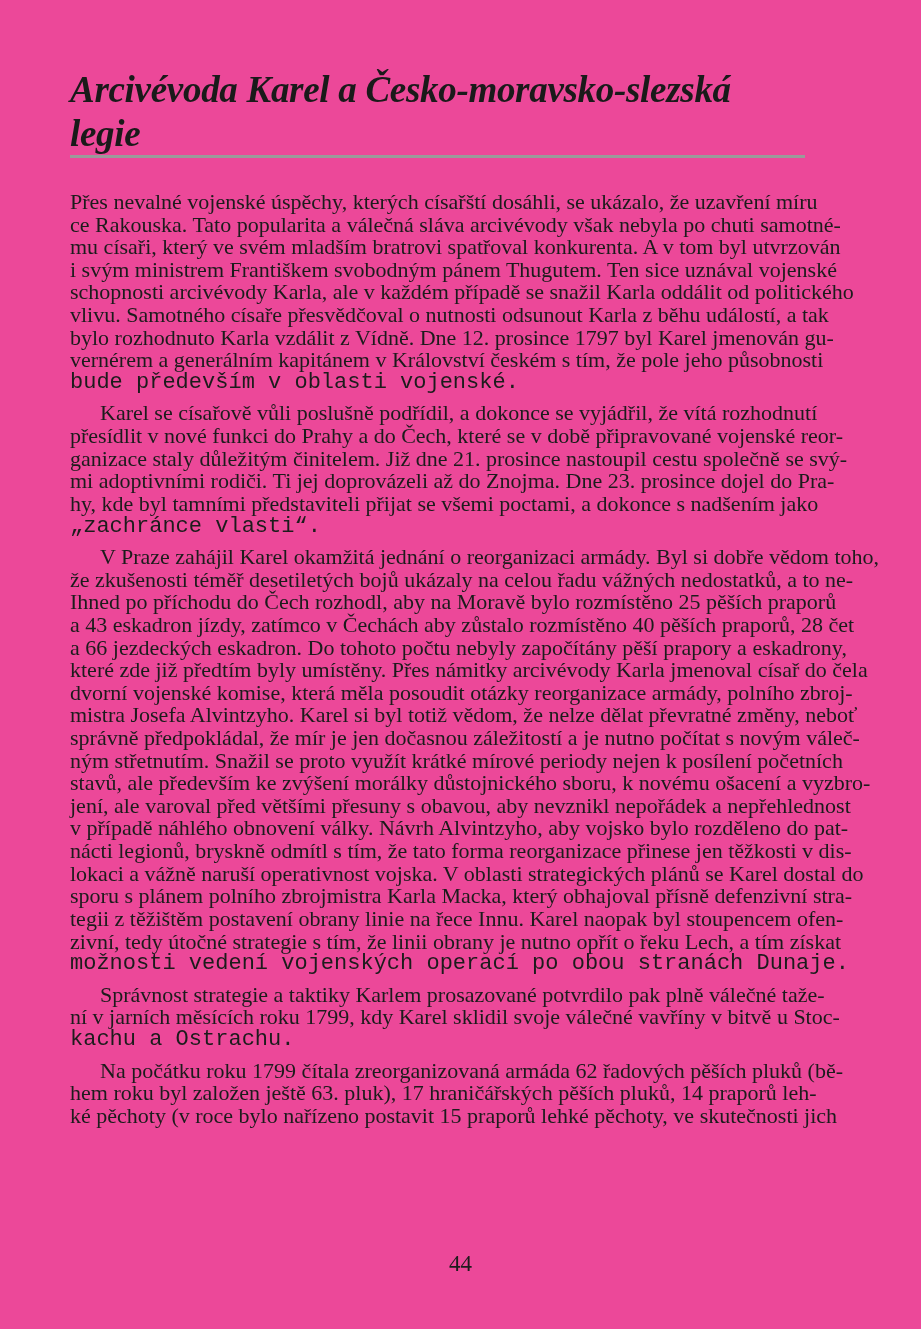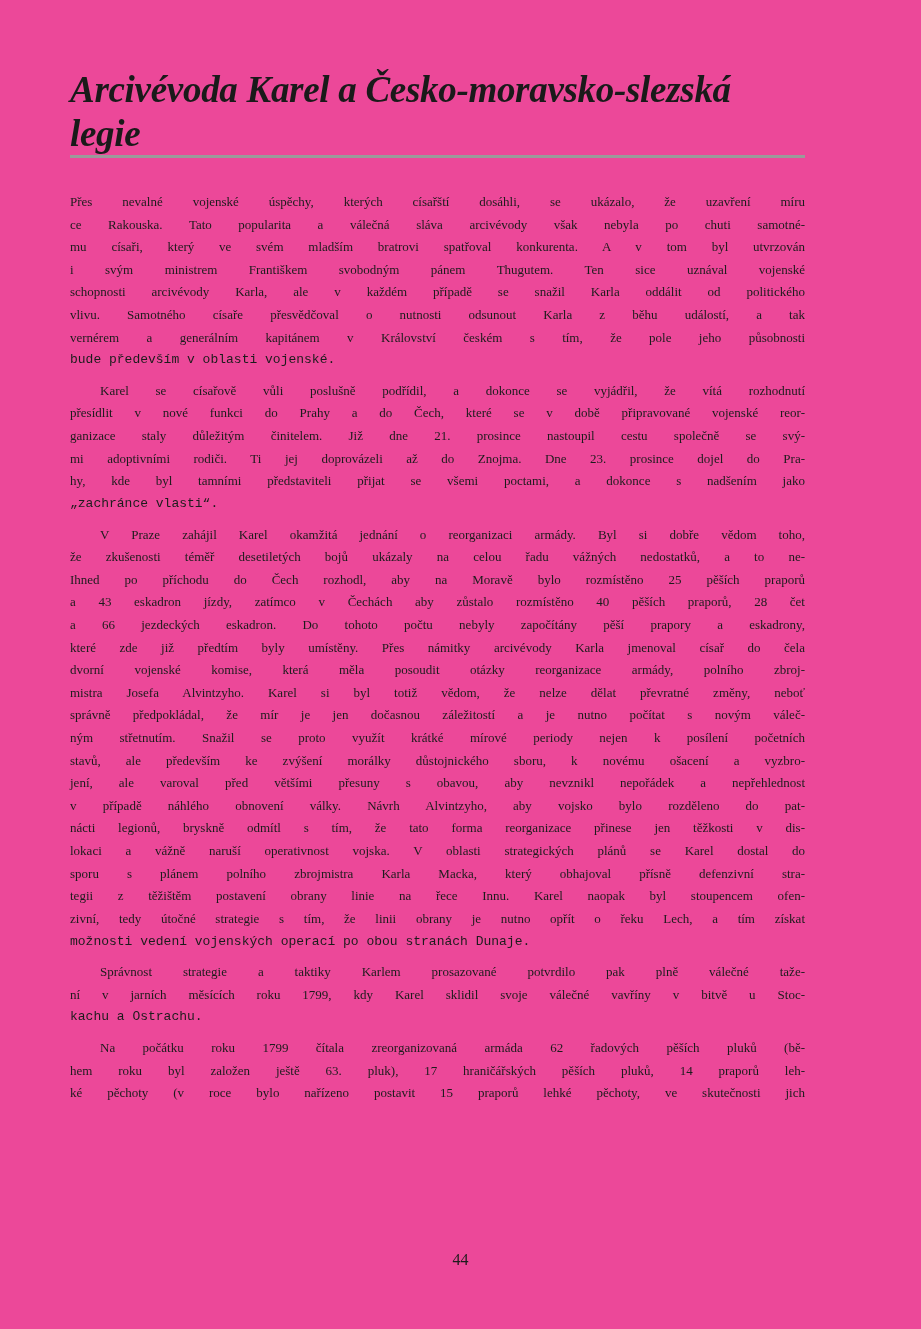--- a/index.html
+++ b/index.html
@@ -13,49 +13,50 @@
     letter-spacing: -0.3px;
     margin: 0;
   }
   .rule {
     position: absolute; left: 70px; top: 155px; width: 735px; height: 3px;
     background: #9a9a9a;
   }
   .body {
     position: absolute; left: 70px; top: 191px; width: 735px;
     font-family: "Liberation Serif", "DejaVu Serif", serif;
-    font-size: 13px; line-height: 22.62px; color: #1c1c1c;
+    font-size: 22px; line-height: 22.62px; color: #1c1c1c;
   }
   .line { display: block; white-space: nowrap; text-align: justify; text-align-last: justify; height: 22.62px; }
   .line.last { text-align-last: left; font-family: Liberation Mono, monospace; }
   .line.indent { padding-left: 30px; margin-top: 8px; }
   .page-number {
     position: absolute; left: 0; width: 921px; top: 1251px; text-align: center;
     font-family: "Liberation Serif", "DejaVu Serif", serif;
-    font-size: 16px; color: #1c1c1c;
+    font-size: 23px; color: #1c1c1c;
   }
 </style>
 </head>
 <body>
 
 <div class="page">
   <h1 class="title">
     <span class="tline" style="display:block">Arcivévoda Karel a Česko-moravsko-slezská</span>
     <span class="tline" style="display:block">legie</span>
   </h1>
   <div class="rule"></div>
 
   <div class="body" id="body">
       <div>
         <span class="line">Přes nevalné vojenské úspěchy, kterých císařští dosáhli, se ukázalo, že uzavření míru</span>
         <span class="line">ce Rakouska. Tato popularita a válečná sláva arcivévody však nebyla po chuti samotné-</span>
         <span class="line">mu císaři, který ve svém mladším bratrovi spatřoval konkurenta. A v tom byl utvrzován</span>
         <span class="line">i svým ministrem Františkem svobodným pánem Thugutem. Ten sice uznával vojenské</span>
         <span class="line">schopnosti arcivévody Karla, ale v každém případě se snažil Karla oddálit od politického</span>
         <span class="line">vlivu. Samotného císaře přesvědčoval o nutnosti odsunout Karla z běhu událostí, a tak</span>
+        <span class="line">bylo rozhodnuto Karla vzdálit z Vídně. Dne 12. prosince 1797 byl Karel jmenován gu-</span>
         <span class="line">vernérem a generálním kapitánem v Království českém s tím, že pole jeho působnosti</span>
         <span class="line last">bude především v oblasti vojenské.</span>
       </div>
       <div>
         <span class="line indent">Karel se císařově vůli poslušně podřídil, a dokonce se vyjádřil, že vítá rozhodnutí</span>
         <span class="line">přesídlit v nové funkci do Prahy a do Čech, které se v době připravované vojenské reor-</span>
         <span class="line">ganizace staly důležitým činitelem. Již dne 21. prosince nastoupil cestu společně se svý-</span>
         <span class="line">mi adoptivními rodiči. Ti jej doprovázeli až do Znojma. Dne 23. prosince dojel do Pra-</span>
         <span class="line">hy, kde byl tamními představiteli přijat se všemi poctami, a dokonce s nadšením jako</span>
         <span class="line last">„zachránce vlasti“.</span>

